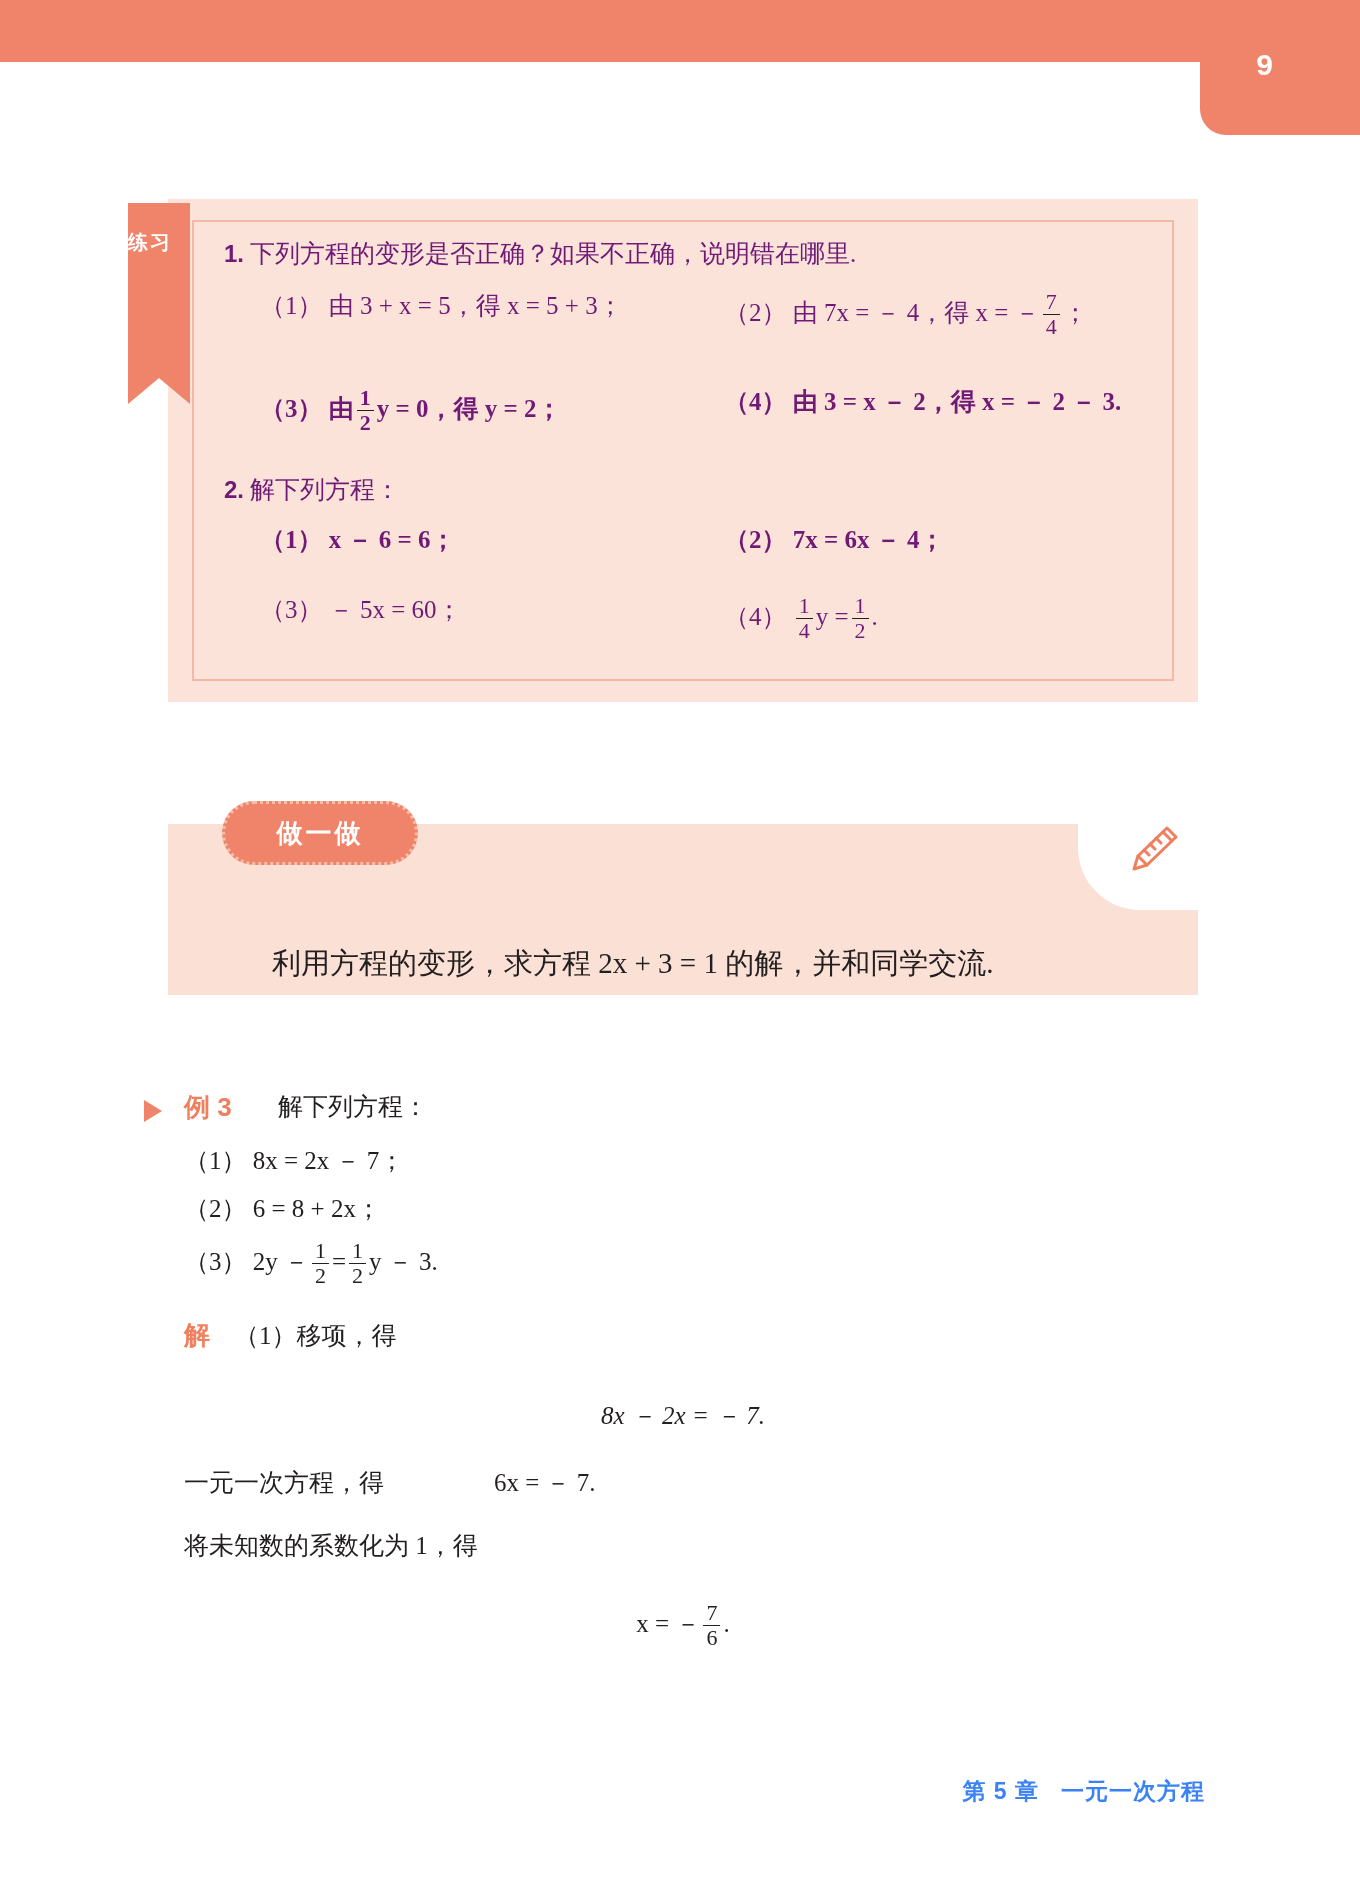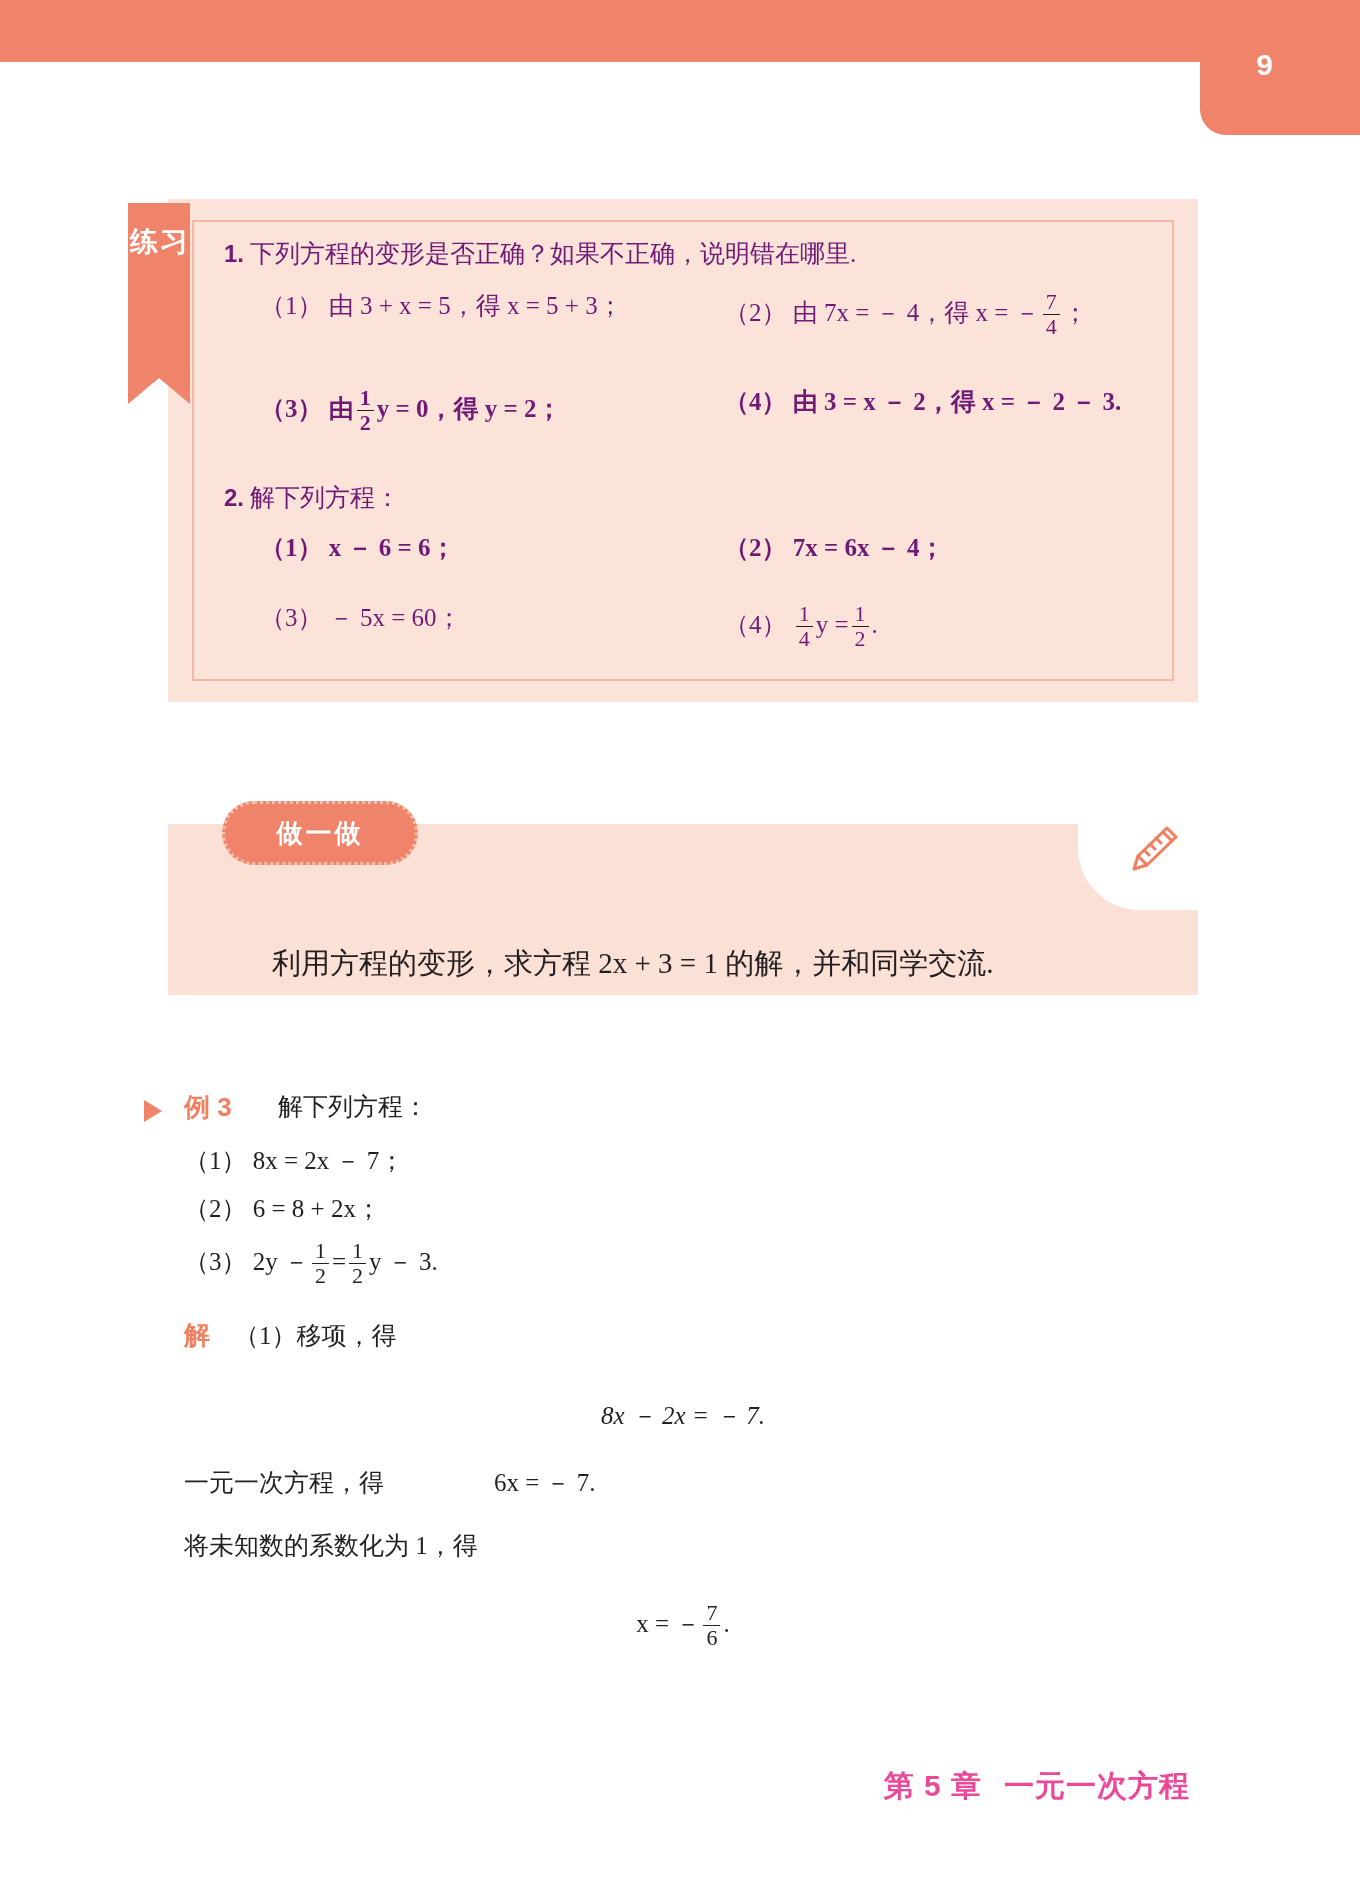--- a/index.html
+++ b/index.html
@@ -74,25 +74,25 @@
     top: 203px;
     width: 62px;
     height: 175px;
     background: #f0846a;
   }
   .practice-tab .label {
     position: absolute;
     left: 0;
     top: 22px;
     width: 62px;
-    text-align: right;
+    text-align: left;
     color: #ffffff;
     font-family: "Liberation Sans", sans-serif;
     font-weight: bold;
-    font-size: 28px;
+    font-size: 20px;
     line-height: 34px;
     letter-spacing: 2px;
   }
   .practice-tab .notch {
     position: absolute;
     left: 0;
     bottom: -26px;
     width: 0;
     height: 0;
     border-left: 31px solid #f0846a;
@@ -252,26 +252,26 @@
     font-size: 26px;
     margin-right: 24px;
   }
   .sol-row { margin-left: 16px; margin-bottom: 16px; }
   .centered { text-align: center; margin: 14px 0 22px 0; }
   .inline-eq { display: inline-block; margin-left: 110px; }
 
   
   .footer {
     position: absolute;
-    right: 170px;
+    right: 155px;
     bottom: 78px;
-    color: #ec4899;
-    font-family: "Liberation Sans", sans-serif;
-    font-weight: bold;
-    font-size: 30px;
+    color: #3b82f6;
+    font-family: "Liberation Sans", sans-serif;
+    font-weight: bold;
+    font-size: 23px;
     letter-spacing: 1px;
   }
   .footer .gap { display: inline-block; width: 22px; }
 </style>
 </head>
 <body>
 
 <div class="page">
 
   <div class="header-bar"></div>
@@ -302,21 +302,21 @@
         <span class="sub-col-a">
           <span>（3）</span>
           <span>由</span><span class="frac"><span class="num">1</span><span class="den">2</span></span><span>y = 0，得 y = 2；</span>
         </span>
         <span class="sub-col-b">
           <span>（4）</span>
           <span>由 3 = x － 2，得 x = － 2 － 3.</span>
         </span>
       </div>
 
-      <div class="q-line" style="margin-top:34px;">
+      <div class="q-line" style="margin-top:26px;">
         <span class="q-num">2.</span><span>解下列方程：</span>
       </div>
 
       <div class="sub-row tight" style="margin-top:20px;">
         <span class="sub-col-a">
           <span>（1）</span>
           <span class="mi-wrap">x － 6 = 6；</span>
         </span>
         <span class="sub-col-b">
           <span>（2）</span>

